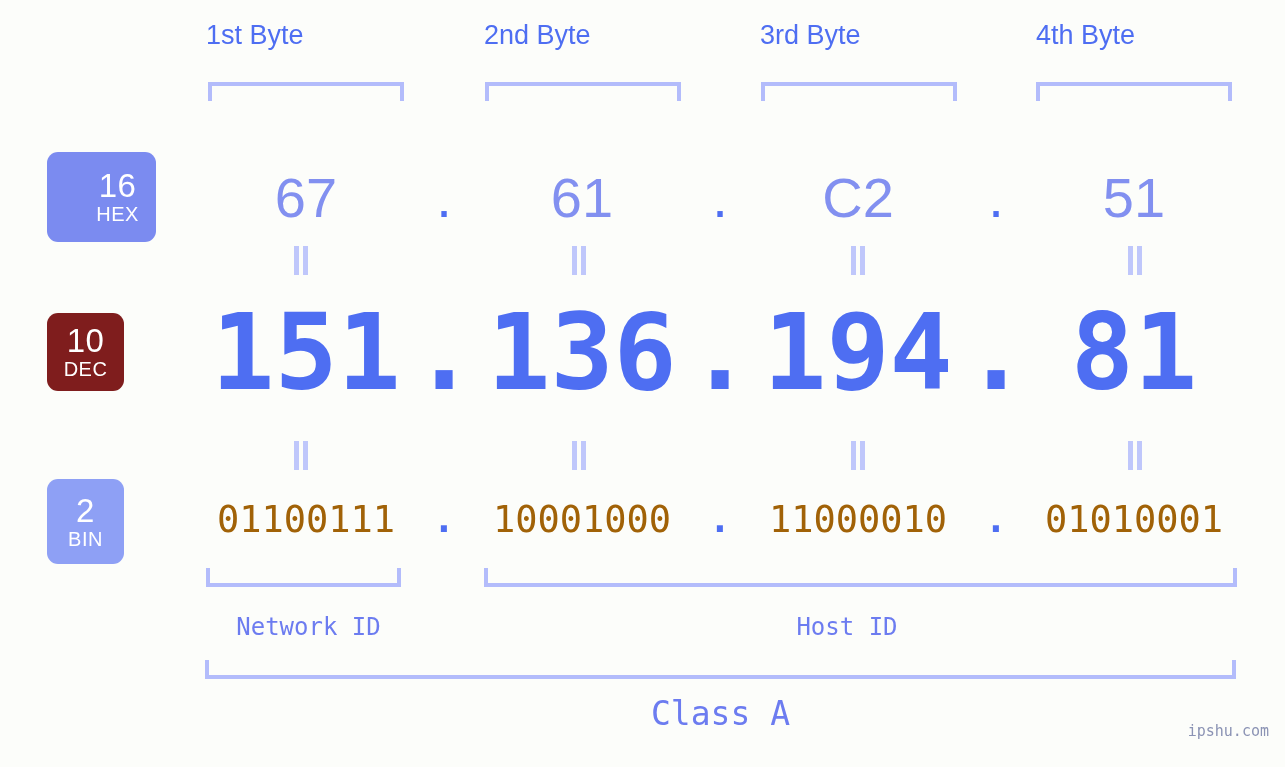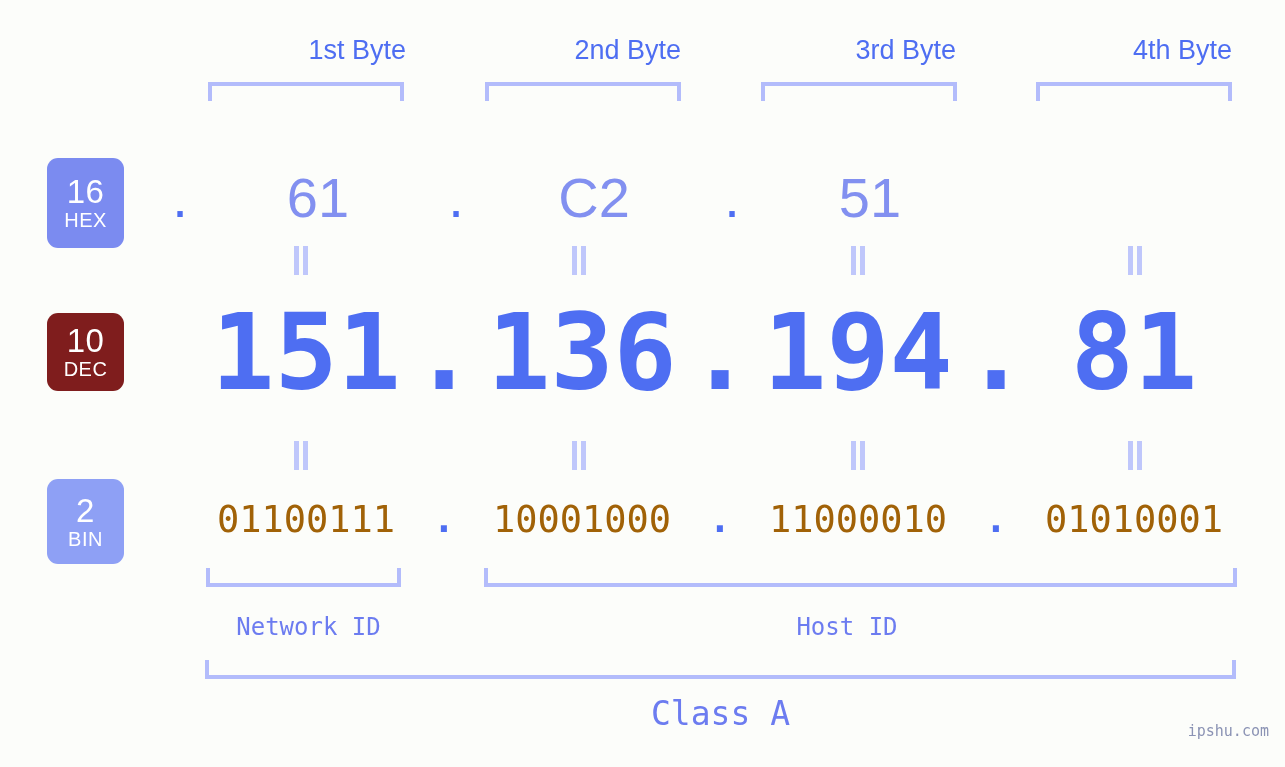--- a/index.html
+++ b/index.html
@@ -15,25 +15,25 @@
   }
   #stage {
     position: relative;
     width: 1285px;
     height: 767px;
   }
 
   
   .byte-label {
     position: absolute;
-    top: 33px;
+    top: 18px;
     font-family: "Liberation Sans", sans-serif;
     font-size: 27px;
     color: #4e6ef2;
-    text-align: right;
+    text-align: left;
     white-space: nowrap;
     line-height: 34px;
   }
 
   
   .bracket {
     position: absolute;
     box-sizing: border-box;
     border-left: 4px solid #b3bcfb;
     border-right: 4px solid #b3bcfb;
@@ -64,21 +64,21 @@
     line-height: 35px;
     font-weight: 400;
     letter-spacing: 0.5px;
   }
   .badge .abbr {
     font-size: 20px;
     line-height: 23px;
     font-weight: 400;
     letter-spacing: 0.5px;
   }
-  #badge-hex { top: 158px; height: 90px; background: #7b8bf0; }
+  #badge-hex { top: 152px; height: 90px; background: #7b8bf0; padding-left: 32px; }
   #badge-dec { top: 313px; height: 78px; background: #7f1d1d; }
   #badge-bin { top: 479px; height: 85px; background: #8ea0f5; }
 
   
   .row {
     position: absolute;
     left: 140px;
     width: 1145px;
     display: flex;
     align-items: center;
@@ -196,20 +196,21 @@
   <div class="badge" id="badge-dec">
     <span class="num">10</span>
     <span class="abbr">DEC</span>
   </div>
   <div class="badge" id="badge-bin">
     <span class="num">2</span>
     <span class="abbr">BIN</span>
   </div>
 
   <div class="row" id="row-hex">
+    <div class="cell" style="width:196px; margin-left:68px;">67</div>
     <div class="sep" style="width:80px;">.</div>
     <div class="cell" style="width:196px;">61</div>
     <div class="sep" style="width:80px;">.</div>
     <div class="cell" style="width:196px;">C2</div>
     <div class="sep" style="width:80px;">.</div>
     <div class="cell" style="width:196px;">51</div>
   </div>
 
   <div class="eq" style="left:293px; top:246px;">
     <i class="a"></i>

